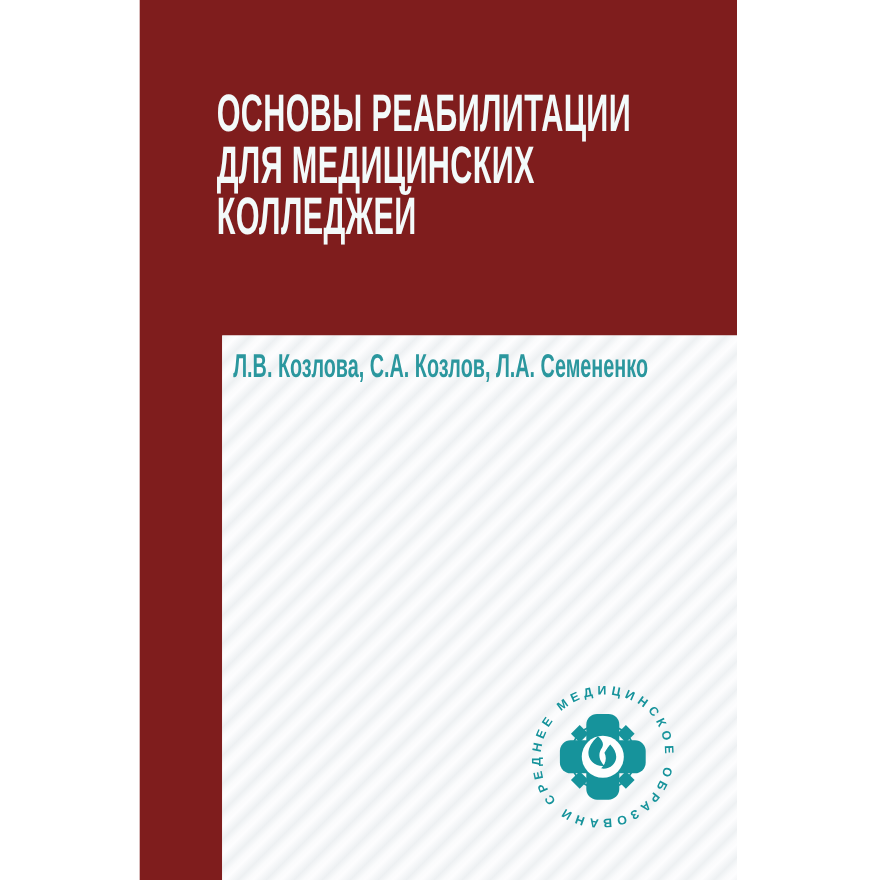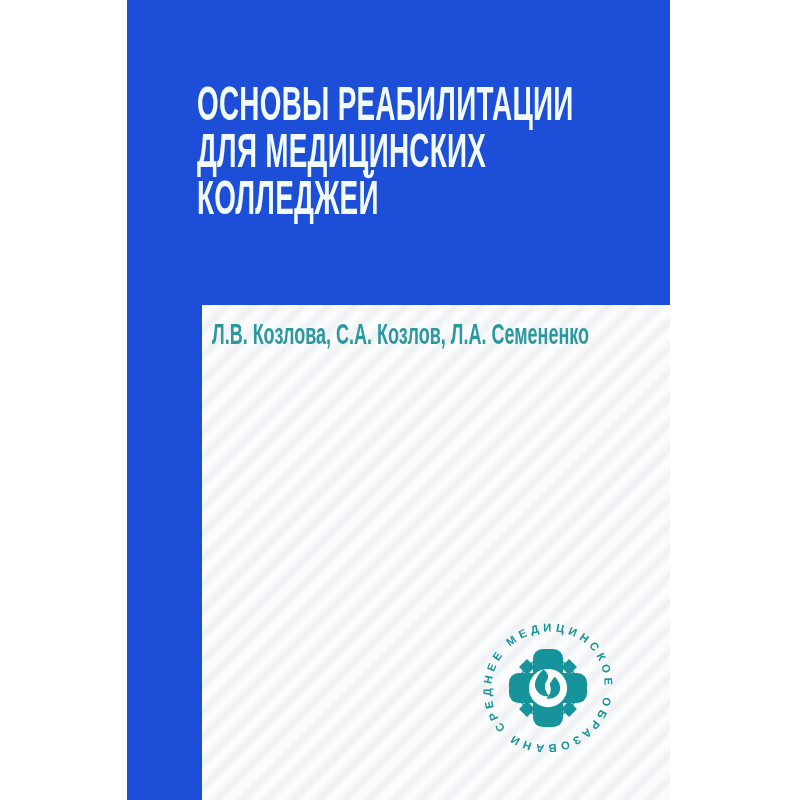--- a/index.html
+++ b/index.html
@@ -16,21 +16,21 @@
     height: 800px;
     background: #ffffff;
     overflow: hidden;
   }
   .book {
     position: absolute;
     left: 127px;
     top: 0;
     width: 543px;
     height: 800px;
-    background: #1d4ed8;
+    background: #7f1d1d;
   }
   .title {
     position: absolute;
     left: 70px;
     top: 80px;
     color: #f3fafa;
     font-weight: 700;
     font-size: 48px;
     line-height: 47px;
     letter-spacing: 0.5px;

